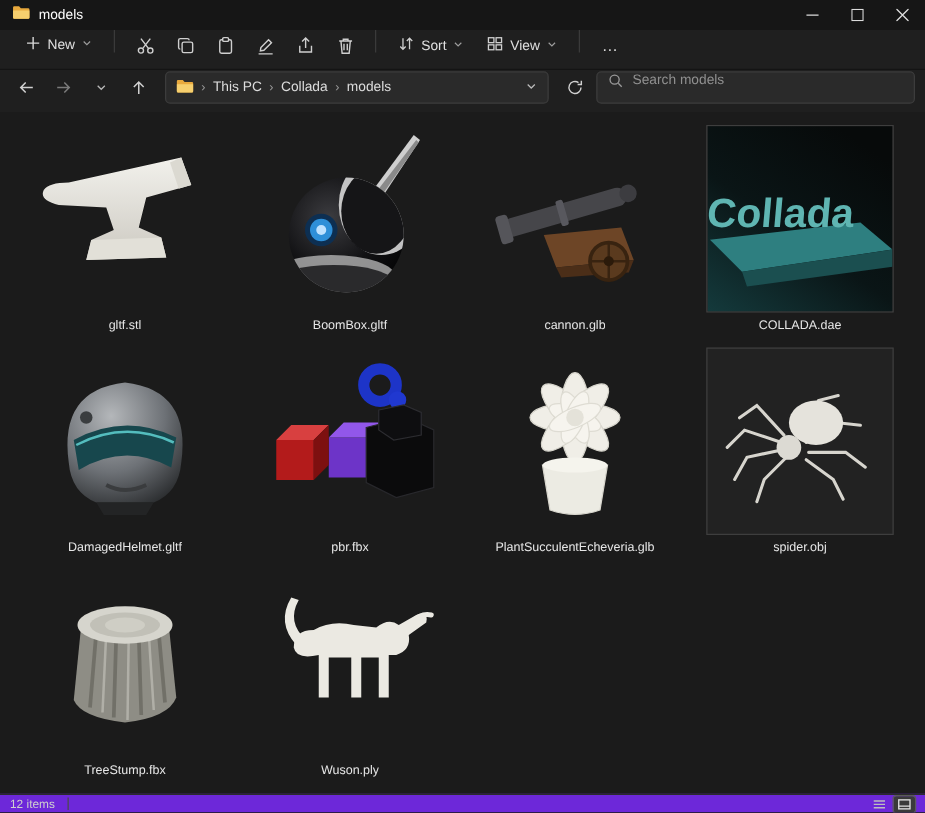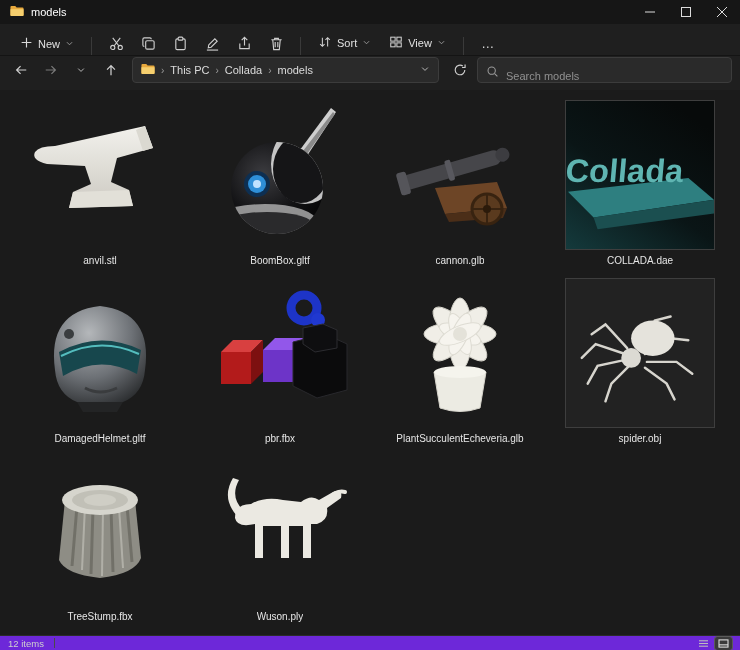--- a/index.html
+++ b/index.html
@@ -8,35 +8,35 @@
   .window { width:740px; height:650px; display:flex; flex-direction:column; background:#1b1b1b; }
 
   
   .titlebar { height:24px; background:#161616; display:flex; align-items:center; padding-left:10px; flex:0 0 auto; }
   .titlebar .app-title { font-size:11px; color:#ffffff; margin-left:7px; }
   .win-controls { margin-left:auto; display:flex; height:100%; }
   .win-btn { width:36px; height:100%; display:flex; align-items:center; justify-content:center; cursor:default; }
   .win-btn svg { display:block; }
 
   
-  .toolbar { height:32px; background:#1f1f1f; display:flex; align-items:flex-end; padding:0 12px; gap:2px; flex:0 0 auto; border-bottom:1px solid #141414; }
+  .toolbar { height:32px; background:#1f1f1f; display:flex; align-items:flex-start; padding:0 12px; gap:2px; flex:0 0 auto; border-bottom:1px solid #141414; }
   .tb-btn { display:flex; align-items:center; gap:5px; padding:4px 8px; border-radius:4px; font-size:11px; color:#e0e0e0; }
   .tb-icon-btn { width:30px; height:24px; display:flex; align-items:center; justify-content:center; border-radius:4px; }
   .tb-sep { width:1px; height:18px; background:#3a3a3a; margin:0 7px; }
   .chev { opacity:.8; }
 
   
   .addressbar { height:34px; background:#1f1f1f; display:flex; align-items:center; padding:0 8px 6px 8px; gap:4px; flex:0 0 auto; }
   .nav-btn { width:26px; height:26px; display:flex; align-items:center; justify-content:center; border-radius:4px; }
   .crumb-box { flex:1; height:26px; background:#2a2a2a; border:1px solid #3c3c3c; border-radius:4px;
     display:flex; align-items:center; padding:0 8px; gap:6px; font-size:11px; color:#dcdcdc; margin:0 4px; }
   .crumb-sep { color:#9a9a9a; font-size:10px; }
   .crumb-chevron { margin-left:auto; }
   .search-box { width:255px; height:26px; background:#2a2a2a; border:1px solid #3c3c3c; border-radius:4px;
-    display:flex; align-items:flex-end; padding:0 8px; gap:7px; }
+    display:flex; align-items:flex-start; padding:0 8px; gap:7px; }
   .search-box input { background:transparent; border:none; outline:none; color:#dcdcdc; font-size:11px; width:100%;
     font-family:"Liberation Sans","DejaVu Sans",sans-serif; }
   .search-box input::placeholder { color:#909090; }
 
   
   .content { flex:1 1 auto; background:#1b1b1b; overflow:hidden; padding:6px 10px 0 10px; }
   .files-grid { display:grid; grid-template-columns:repeat(4,1fr); }
   .file-item { height:178px; display:flex; flex-direction:column; align-items:center; justify-content:flex-start; padding-top:4px; border-radius:4px; }
   .thumb { width:150px; height:150px; display:flex; align-items:center; justify-content:center; }
   .thumb svg { width:150px; height:150px; display:block; }
@@ -229,21 +229,21 @@
                 <linearGradient id="an-g" x1="0" y1="0" x2="0" y2="1">
                   <stop offset="0%" stop-color="#f2f1ec"></stop>
                   <stop offset="100%" stop-color="#ccc9c1"></stop>
                 </linearGradient>
               </defs>
             <path d="M22,64 Q6,60 10,52 Q14,46 30,46 L120,26 L128,48 L92,58 L86,82 L104,90 L108,106 L44,108 L48,92 L66,84 L60,66 Z" fill="url(#an-g)"></path>
             <path d="M120,26 L128,48 L118,51 L111,30 Z" fill="#dbd9d1"></path>
             <path d="M44,108 L108,106 L104,90 L48,92 Z" fill="#e2e0d8"></path>
           </svg>
         </div>
-        <div class="file-label">anvil.stl</div>
+        <div class="file-label">gltf.stl</div>
       </div>
 
       <div class="file-item">
         <div class="thumb">
           <svg viewBox="0 0 150 150">
             <defs>
               <radialGradient id="bb-body" cx="35%" cy="35%" r="75%">
                   <stop offset="0%" stop-color="#3c3c40"></stop>
                   <stop offset="60%" stop-color="#121214"></stop>
                   <stop offset="100%" stop-color="#050506"></stop>

